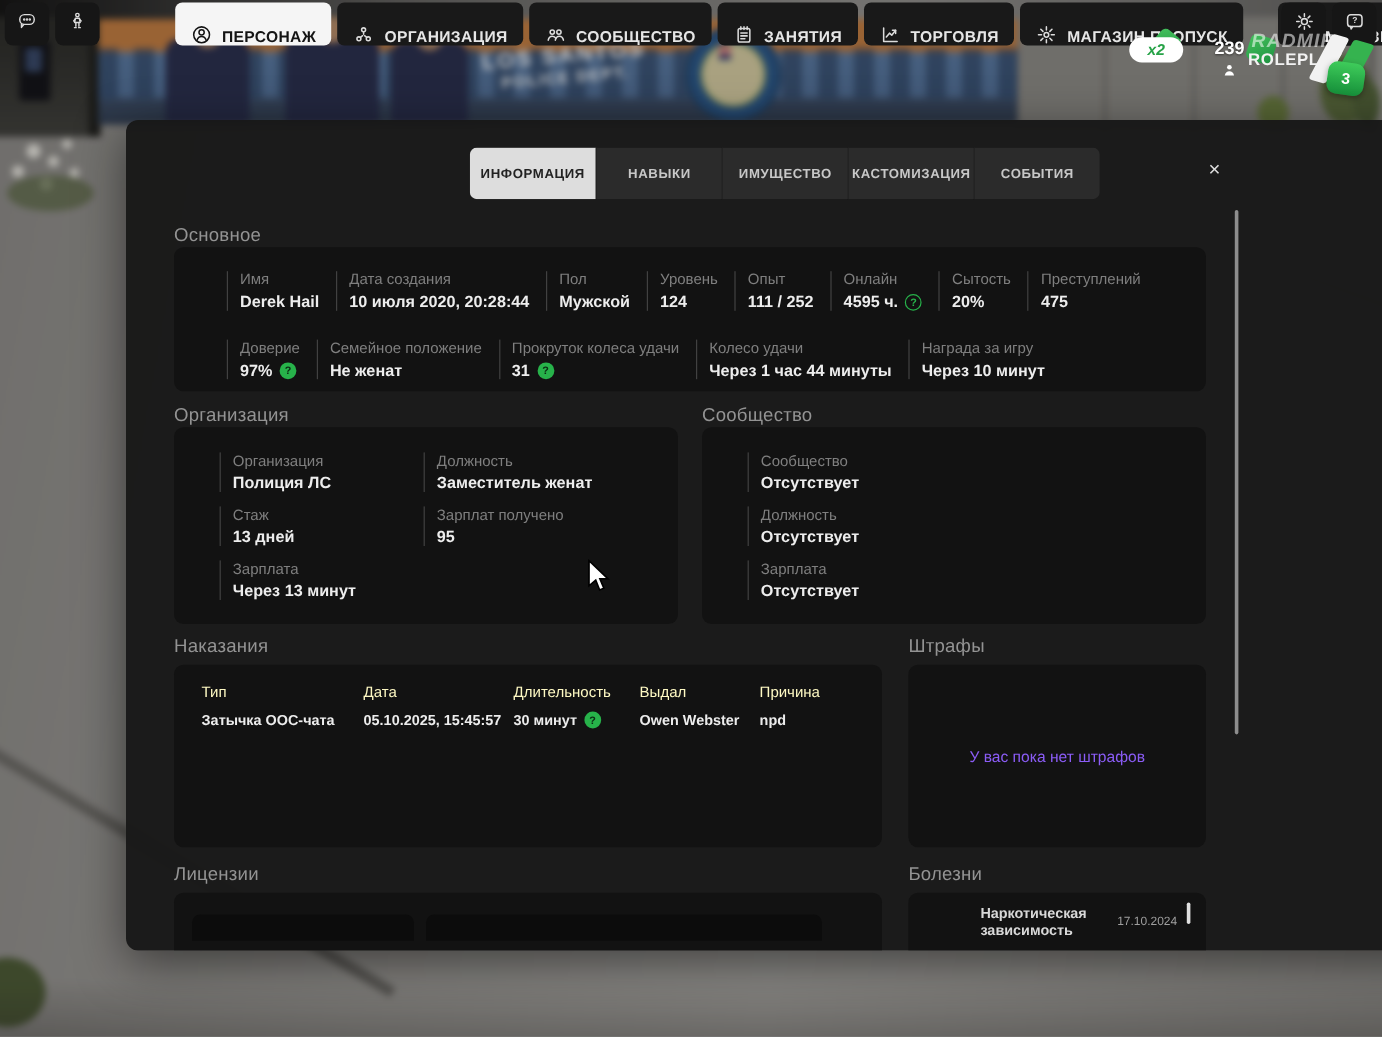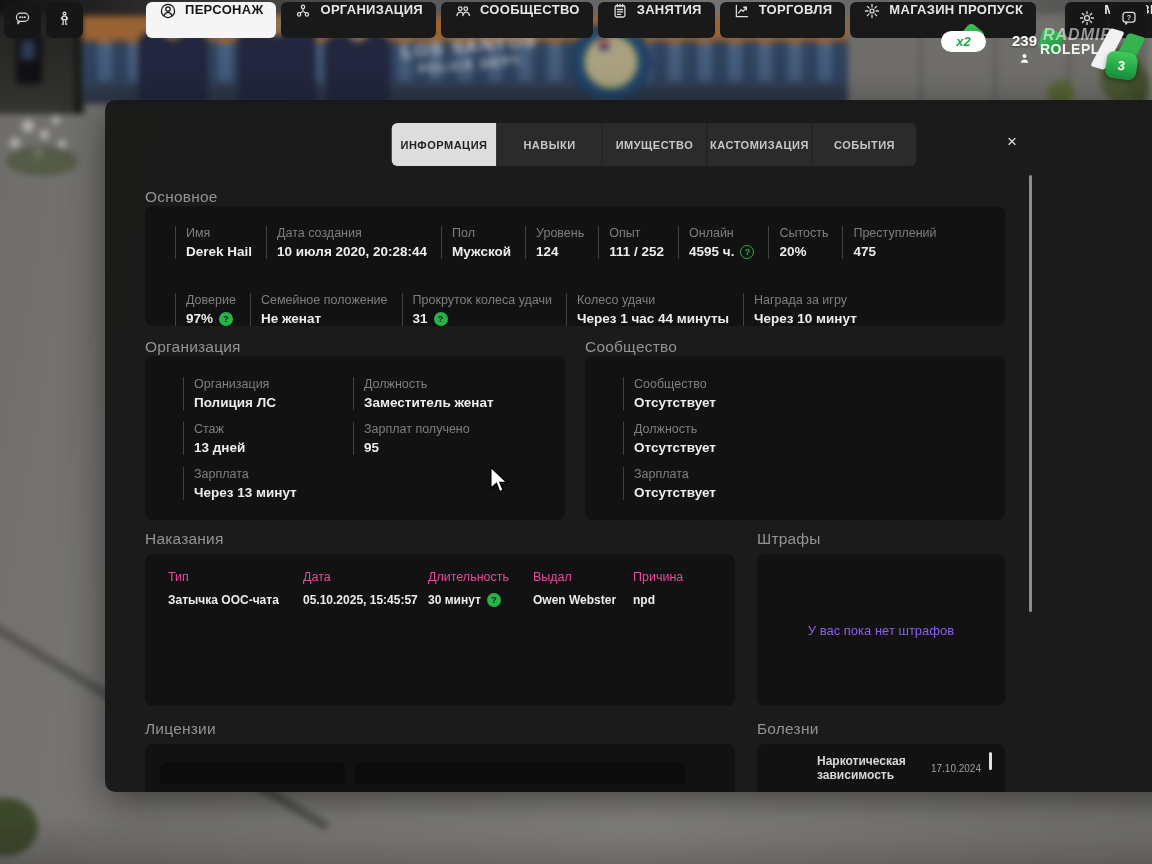--- a/index.html
+++ b/index.html
@@ -37,21 +37,21 @@
   .blob{position:absolute;border-radius:50%;}
   .curb{position:absolute;background:#6f6d69;}
   .flw{position:absolute;border-radius:50%;background:#ebe9e2;}
   .vig{position:absolute;left:0;bottom:0;width:100%;height:60px;background:linear-gradient(rgba(0,0,0,0),rgba(40,38,36,.35));}
   .dim{position:absolute;inset:0;background:rgba(0,0,0,.22);}
 
   
   .iconbtn{position:absolute;top:2px;width:37px;height:36px;background:#161616;border-radius:7px;
     display:flex;align-items:center;justify-content:center;color:#dcdcdc;}
   .toptabs{position:absolute;left:146px;top:2px;display:flex;gap:5px;}
-  .ttab{height:36px;padding:0 13px;background:#191919;border-radius:6px;display:flex;align-items:flex-start;gap:8px;
+  .ttab{height:36px;padding:0 13px;background:#191919;border-radius:6px;display:flex;align-items:flex-end;gap:8px;
     color:#e6e6e6;font-size:13px;font-weight:bold;letter-spacing:.3px;white-space:nowrap;}
   .ttab .ticn{display:flex;color:#dcdcdc;}
   .ttab.active{background:#f5f5f5;color:#141414;}
   .ttab.active .ticn{color:#141414;}
   .ttab.gapped{margin-left:24px;}
 
   
   .deco-tri{position:absolute;background:linear-gradient(135deg,#45c15d,#1d9140);border-radius:5px;}
   .x2pill{position:absolute;left:941px;top:31px;width:45px;height:21px;background:#fff;border-radius:11px;
     display:flex;align-items:center;justify-content:center;color:#27a348;font-size:13px;font-weight:800;font-style:italic;}
@@ -85,29 +85,29 @@
   .box{position:absolute;background:#121212;border-radius:8px;}
 
   .field{border-left:1px solid #414141;padding-left:10px;display:flex;flex-direction:column;gap:4px;}
   .field .fl{color:#7f7f7f;font-size:12.5px;white-space:nowrap;}
   .field .fv{display:flex;align-items:center;gap:6px;color:#ededed;font-size:13.5px;font-weight:600;white-space:nowrap;}
   .qbadge{width:14px;height:14px;border-radius:50%;display:flex;align-items:center;justify-content:center;
     font-size:9px;font-weight:bold;}
   .qbadge.filled{background:#27b24a;color:#0c2a14;}
   .qbadge.outline{border:1.5px solid #27b24a;color:#27b24a;}
 
-  #main-rows{position:absolute;left:30px;top:20px;right:10px;display:flex;flex-direction:column;gap:34px;}
+  #main-rows{position:absolute;left:44px;top:20px;right:10px;display:flex;flex-direction:column;gap:24px;}
   .frow{display:flex;gap:14px;}
 
   #org-fields{position:absolute;left:38px;top:21px;display:grid;grid-template-columns:170px auto;column-gap:0;row-gap:12px;}
   #comm-fields{position:absolute;left:38px;top:21px;display:flex;flex-direction:column;gap:12px;}
 
   .pgrid{position:absolute;left:23px;top:16px;right:10px;display:grid;
     grid-template-columns:135px 125px 105px 100px auto;row-gap:9px;align-items:center;}
-  .phead{color:#ec4899;font-size:12.5px;}
+  .phead{color:#fef9c3;font-size:12.5px;}
   .pcell{color:#ececec;font-size:12px;font-weight:600;display:flex;align-items:center;gap:6px;white-space:nowrap;}
 
   .fines-empty{position:absolute;inset:0;display:flex;align-items:center;justify-content:center;
     color:#8b5cf6;font-size:13px;}
 
   .lic-card{position:absolute;top:18px;height:22px;background:#0c0c0c;border-radius:7px 7px 0 0;}
 
   .dis-row{position:absolute;left:28px;right:24px;top:10px;display:flex;justify-content:space-between;align-items:center;}
   .dis-name{color:#d8d8d8;font-size:12px;font-weight:bold;margin-left:32px;}
   .dis-date{color:#9f9f9f;font-size:10px;}

